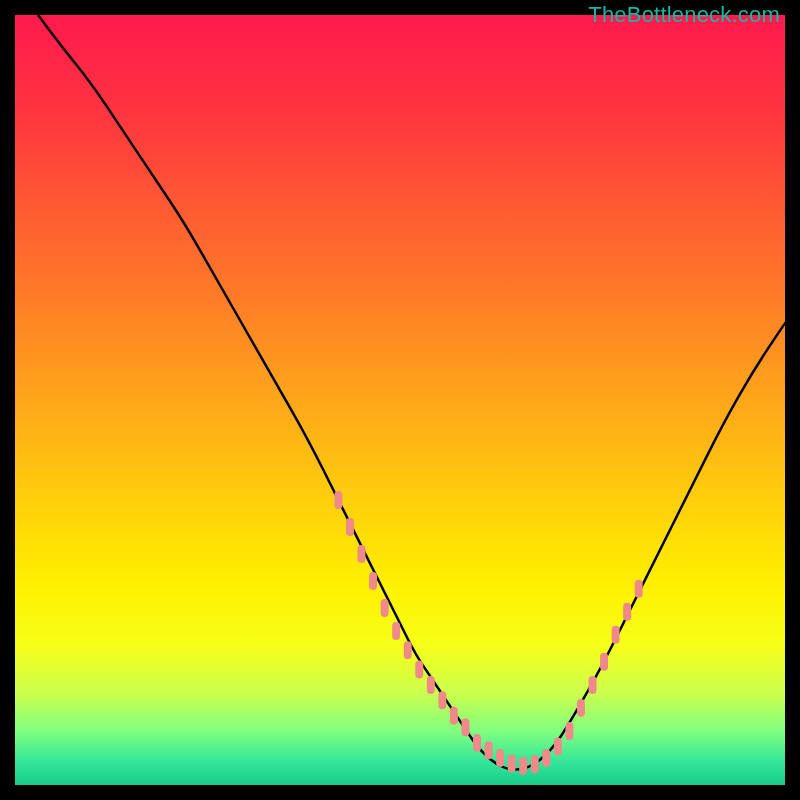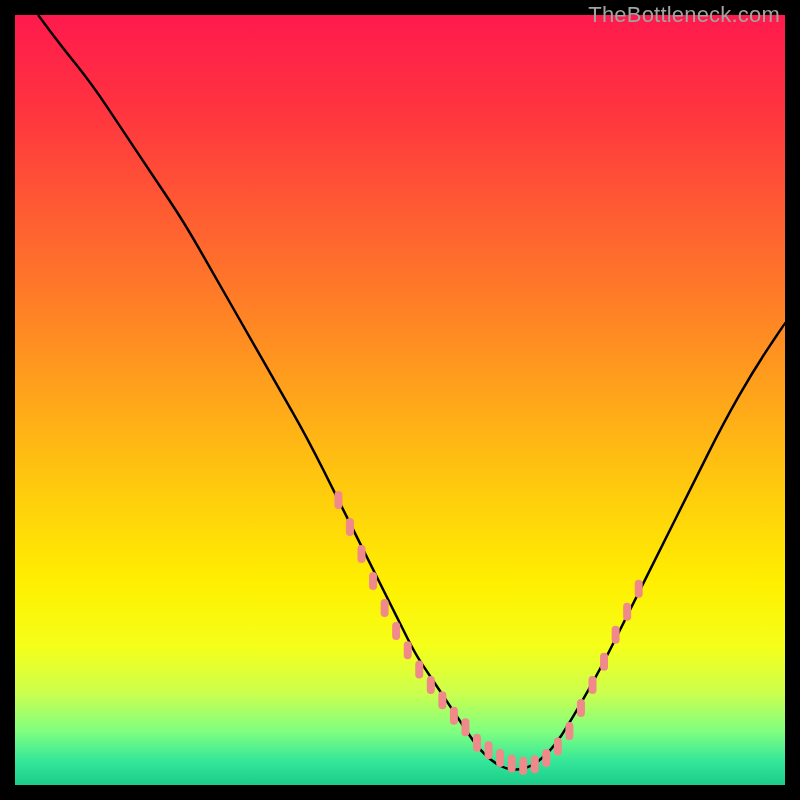--- a/index.html
+++ b/index.html
@@ -24,21 +24,21 @@
     position: absolute;
     left: 0;
     top: 0;
     width: 770px;
     height: 770px;
   }
   .watermark {
     position: absolute;
     top: 2px;
     right: 20px;
-    color: #a3a3a3;
+    color: #14b8a6;
     font-size: 22px;
     font-weight: 500;
     letter-spacing: 0.2px;
     z-index: 20;
   }
   svg {
     display: block;
   }
 </style>
 </head>

